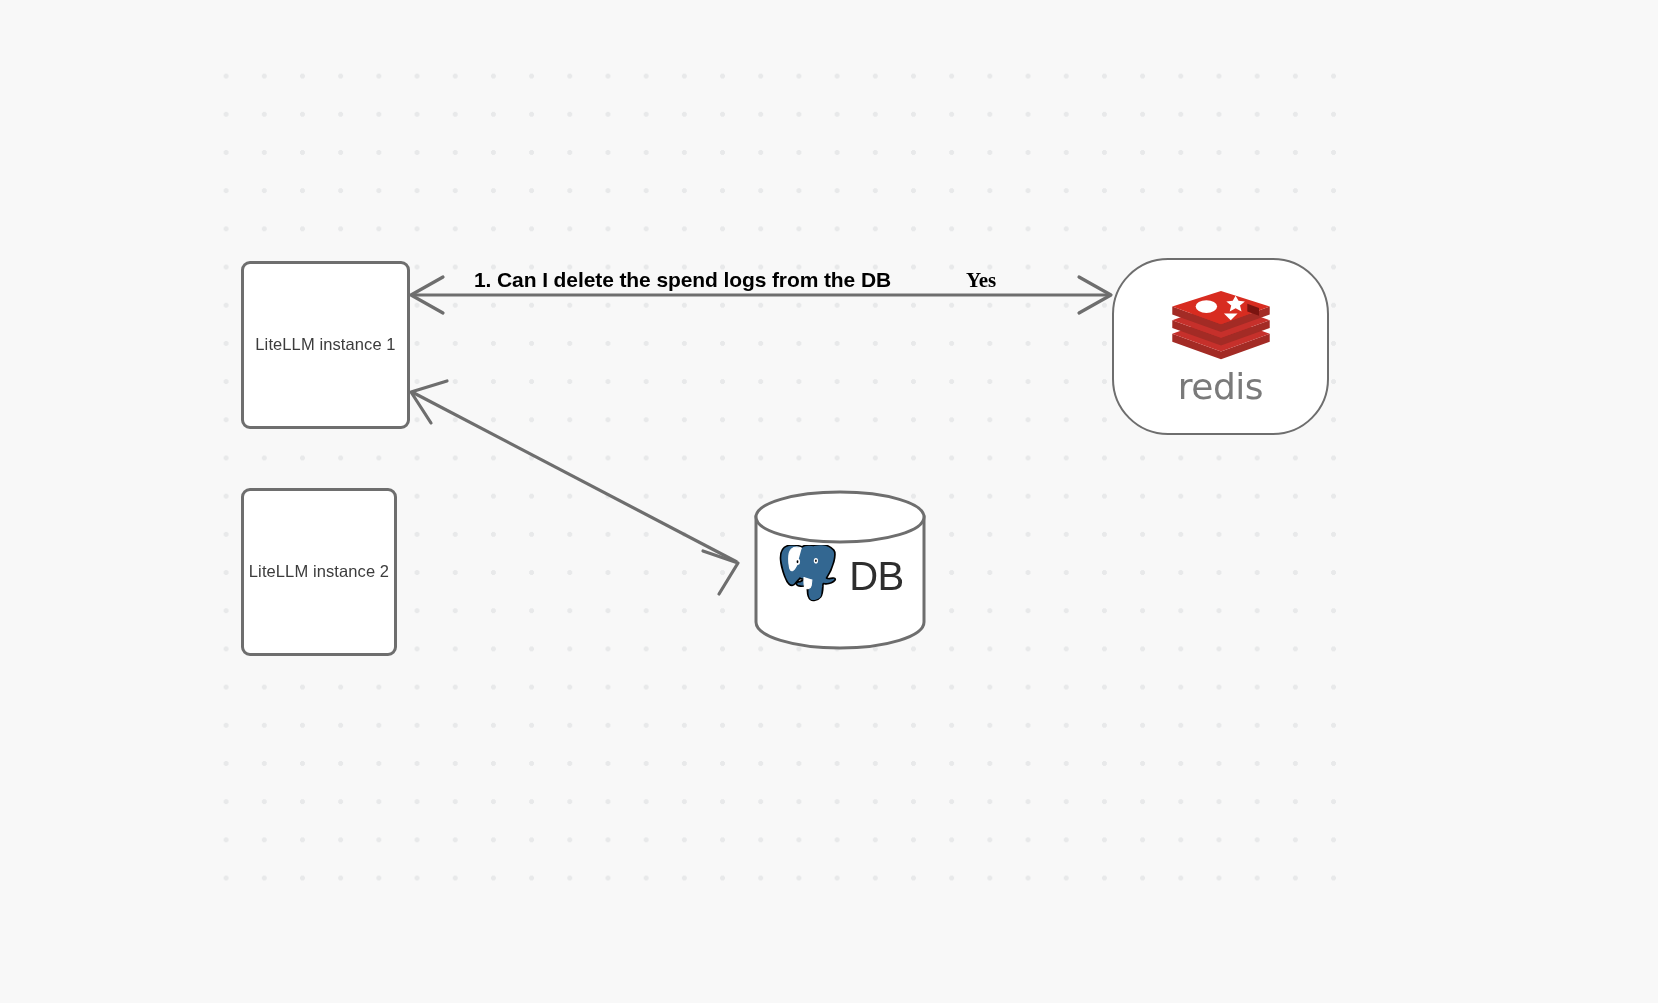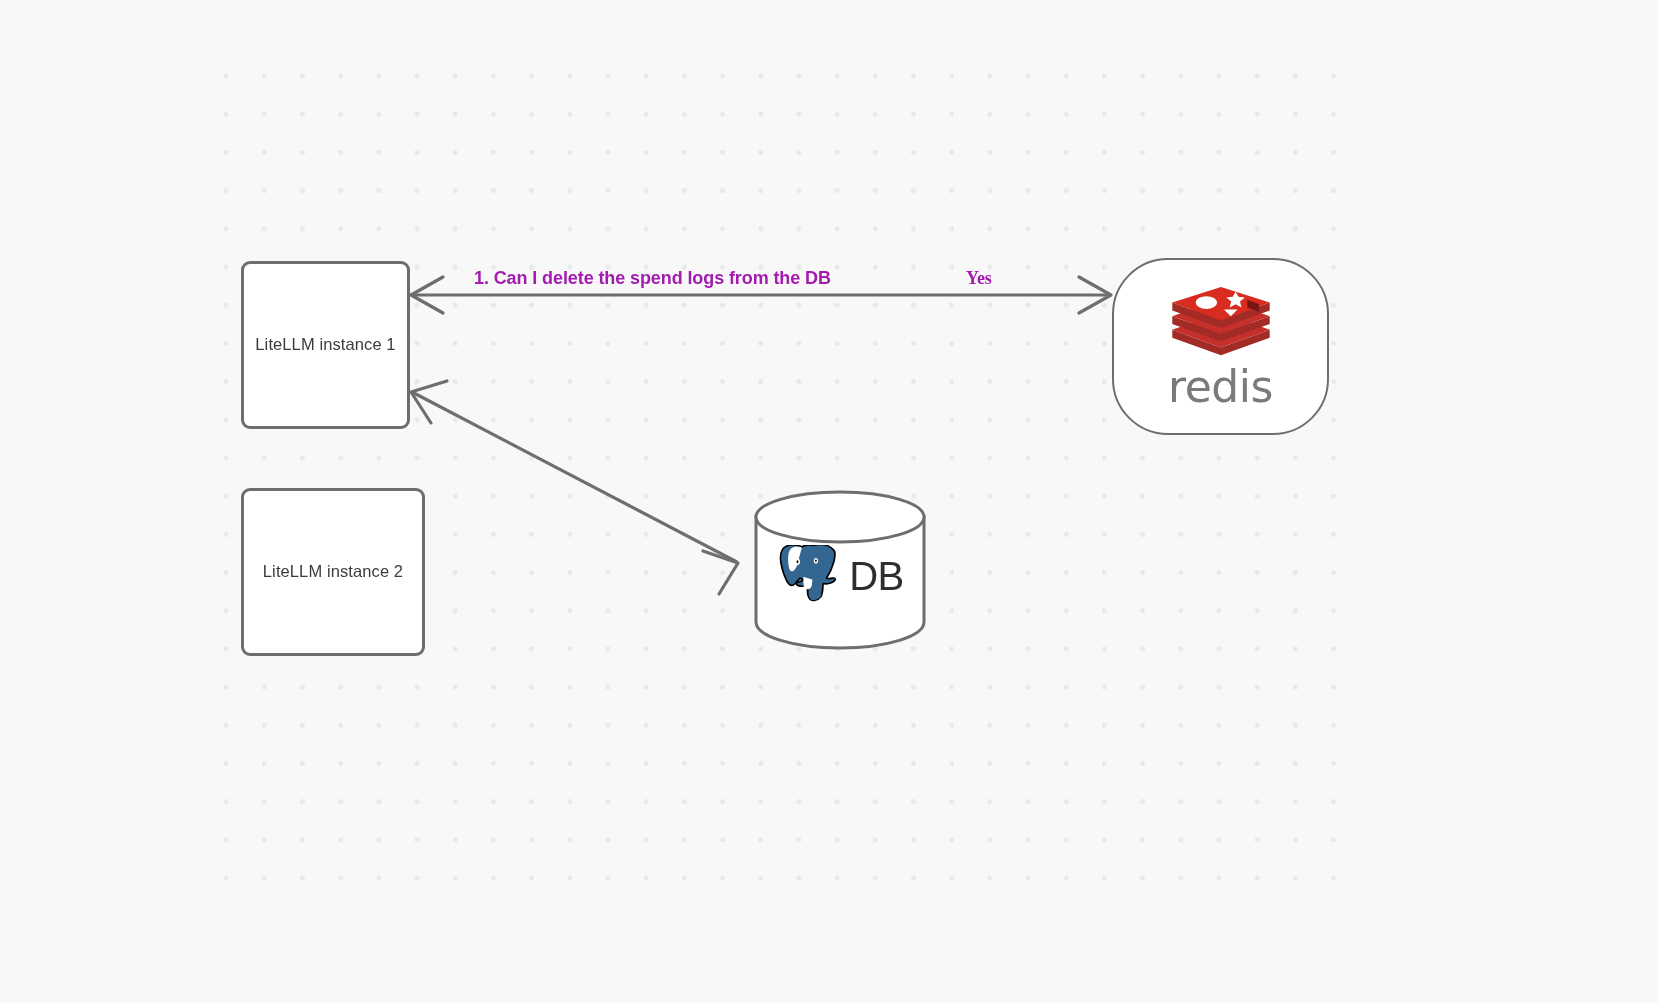--- a/index.html
+++ b/index.html
@@ -49,21 +49,21 @@
   .node-label {
     font-size: 16.5px;
     color: #3c3c3c;
     font-family: "Liberation Sans", sans-serif;
     letter-spacing: 0.1px;
     text-align: center;
     line-height: 1.3;
   }
 
   #litellm-1 { left: 241px; top: 261px;  width: 169px; height: 168px; }
-  #litellm-2 { left: 241px; top: 488px;  width: 184px; height: 168px; }
+  #litellm-2 { left: 241px; top: 488px;  width: 156px; height: 168px; }
   #litellm-3 { left: 241px; top: 715px;  width: 169px; height: 168px; }
 
   
   #redis-node {
     position: absolute;
     left: 1112px;
     top: 258px;
     width: 217px;
     height: 177px;
     background: #ffffff;
@@ -74,21 +74,21 @@
     flex-direction: column;
     align-items: center;
     justify-content: center;
   }
   #redis-logo-stack {
     width: 110px;
     height: 76px;
     margin-top: 2px;
   }
   #redis-wordmark {
-    font-size: 44px;
+    font-size: 36px;
     font-weight: 400;
     color: #7a7a7a;
     font-family: "DejaVu Sans", sans-serif;
     letter-spacing: -0.5px;
     line-height: 1;
     margin-top: 2px;
   }
 
   
   #db-node {
@@ -130,22 +130,22 @@
     left: 0; top: 0;
     width: 1658px; height: 1003px;
     pointer-events: none;
   }
 
   
   .edge-label {
     position: absolute;
     font-family: "Liberation Sans", sans-serif;
     font-weight: bold;
-    font-size: 18px;
-    color: #a21caf;
+    font-size: 21px;
+    color: #000000;
     white-space: nowrap;
     letter-spacing: -0.1px;
   }
   #label-step1 { left: 474px; top: 268px; }
   #label-yes   { left: 966px; top: 268px; font-family: Liberation Serif, serif; }
   #label-step2 { left: 551px; top: 435px; }
 </style>
 </head>
 <body>
 

